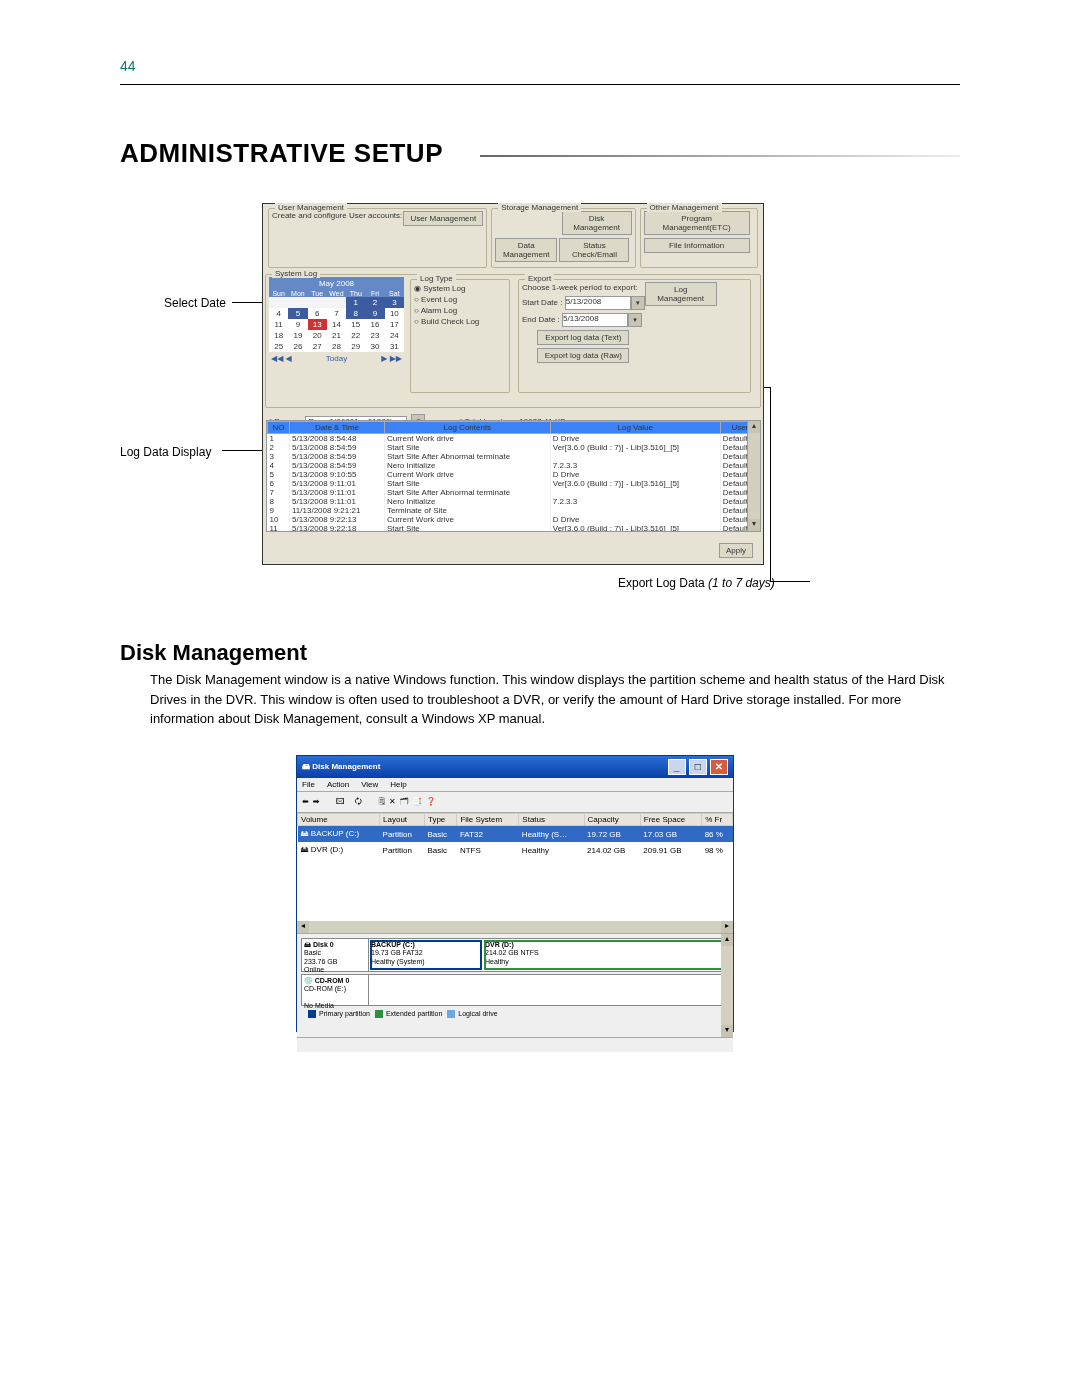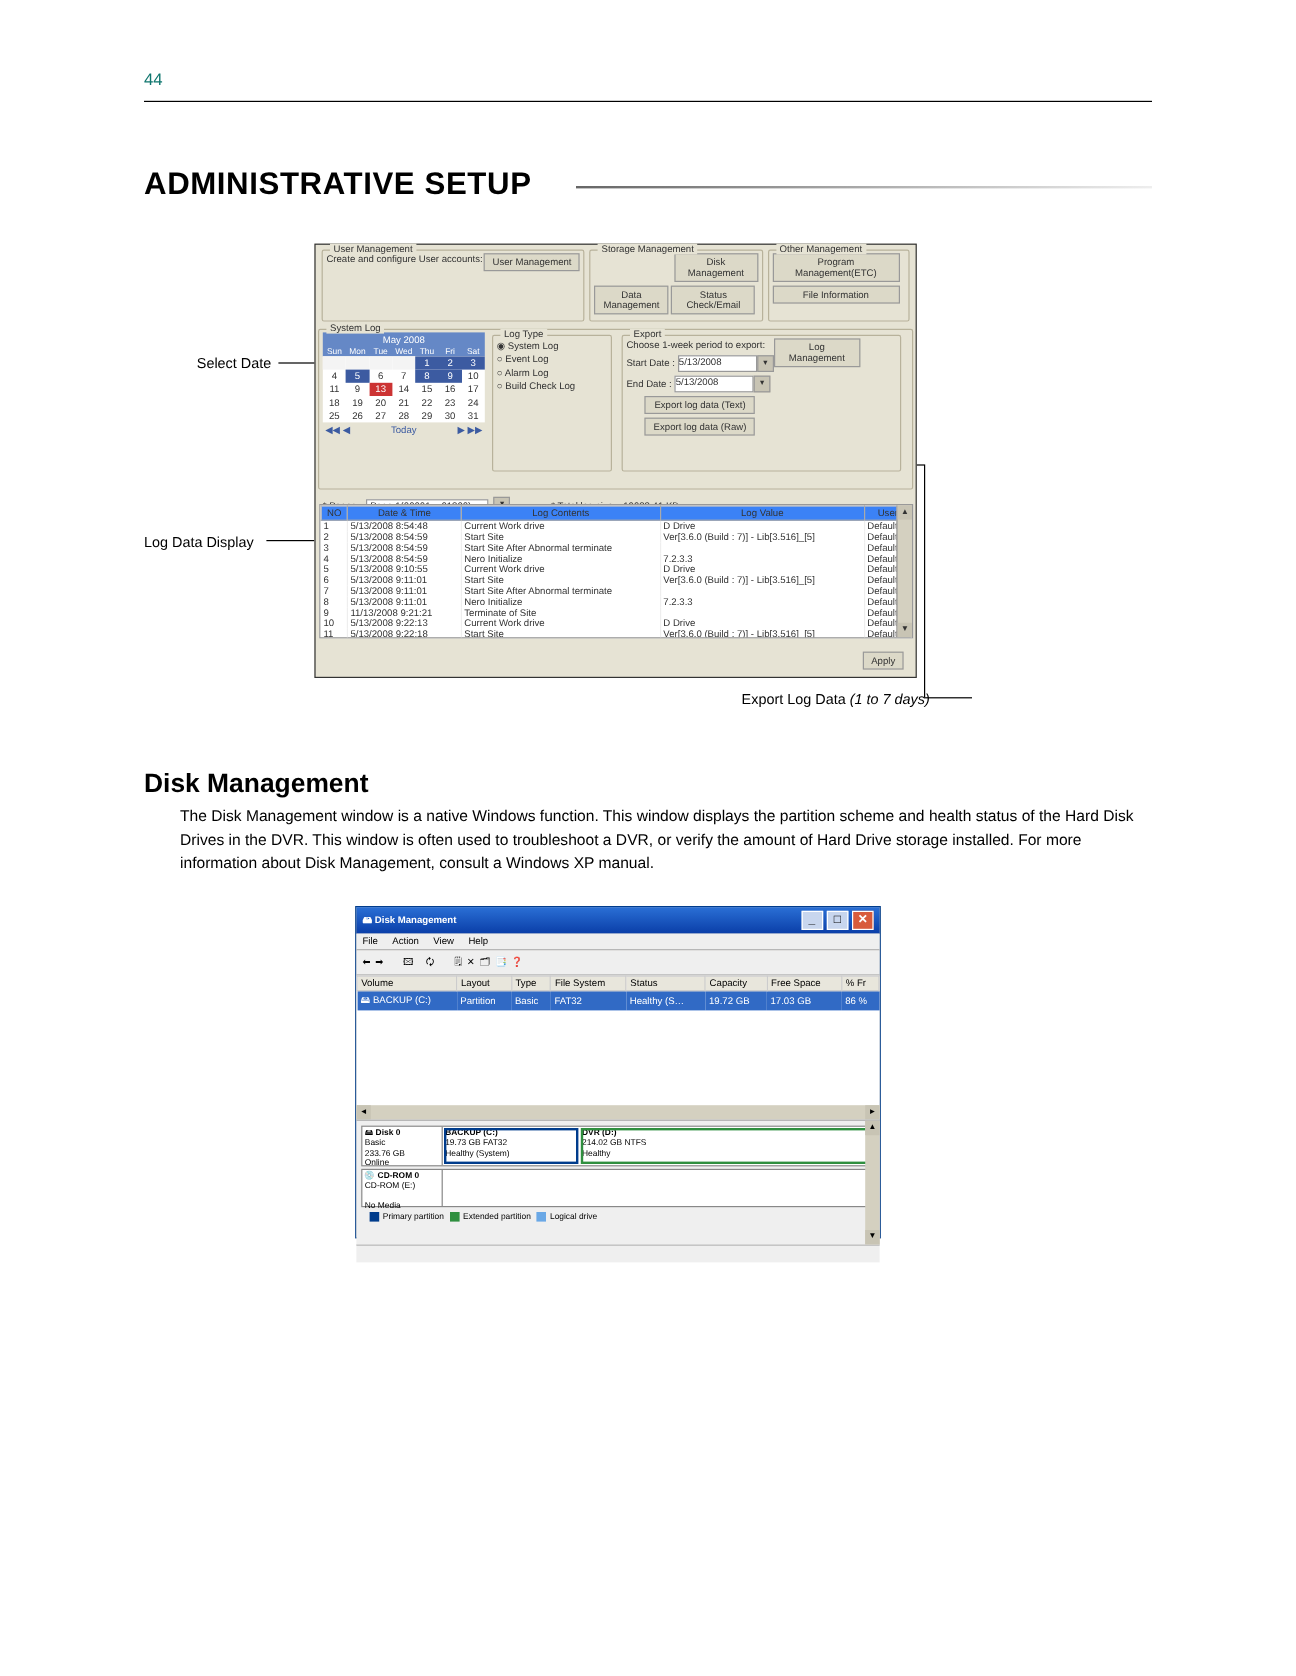--- a/index.html
+++ b/index.html
@@ -333,20 +333,30 @@
             <tr class="sel-row">
               <td>🖴 BACKUP (C:)</td>
               <td>Partition</td>
               <td>Basic</td>
               <td>FAT32</td>
               <td>Healthy (S…</td>
               <td>19.72 GB</td>
               <td>17.03 GB</td>
               <td>86 %</td>
             </tr>
+            <tr>
+              <td>🖴 DVR (D:)</td>
+              <td>Partition</td>
+              <td>Basic</td>
+              <td>NTFS</td>
+              <td>Healthy</td>
+              <td>214.02 GB</td>
+              <td>209.91 GB</td>
+              <td>98 %</td>
+            </tr>
           </tbody>
         </table>
       <div class="dm-scroll-h">
         <span style="float:left;display:inline-block;width:12px;height:12px;background:#c8c4b4;text-align:center">◂</span>
         <span style="float:right;display:inline-block;width:12px;height:12px;background:#c8c4b4;text-align:center">▸</span>
       </div>
     </div>
     <div class="dm-blocks">
       <div class="diskrow">
         <div class="label">

